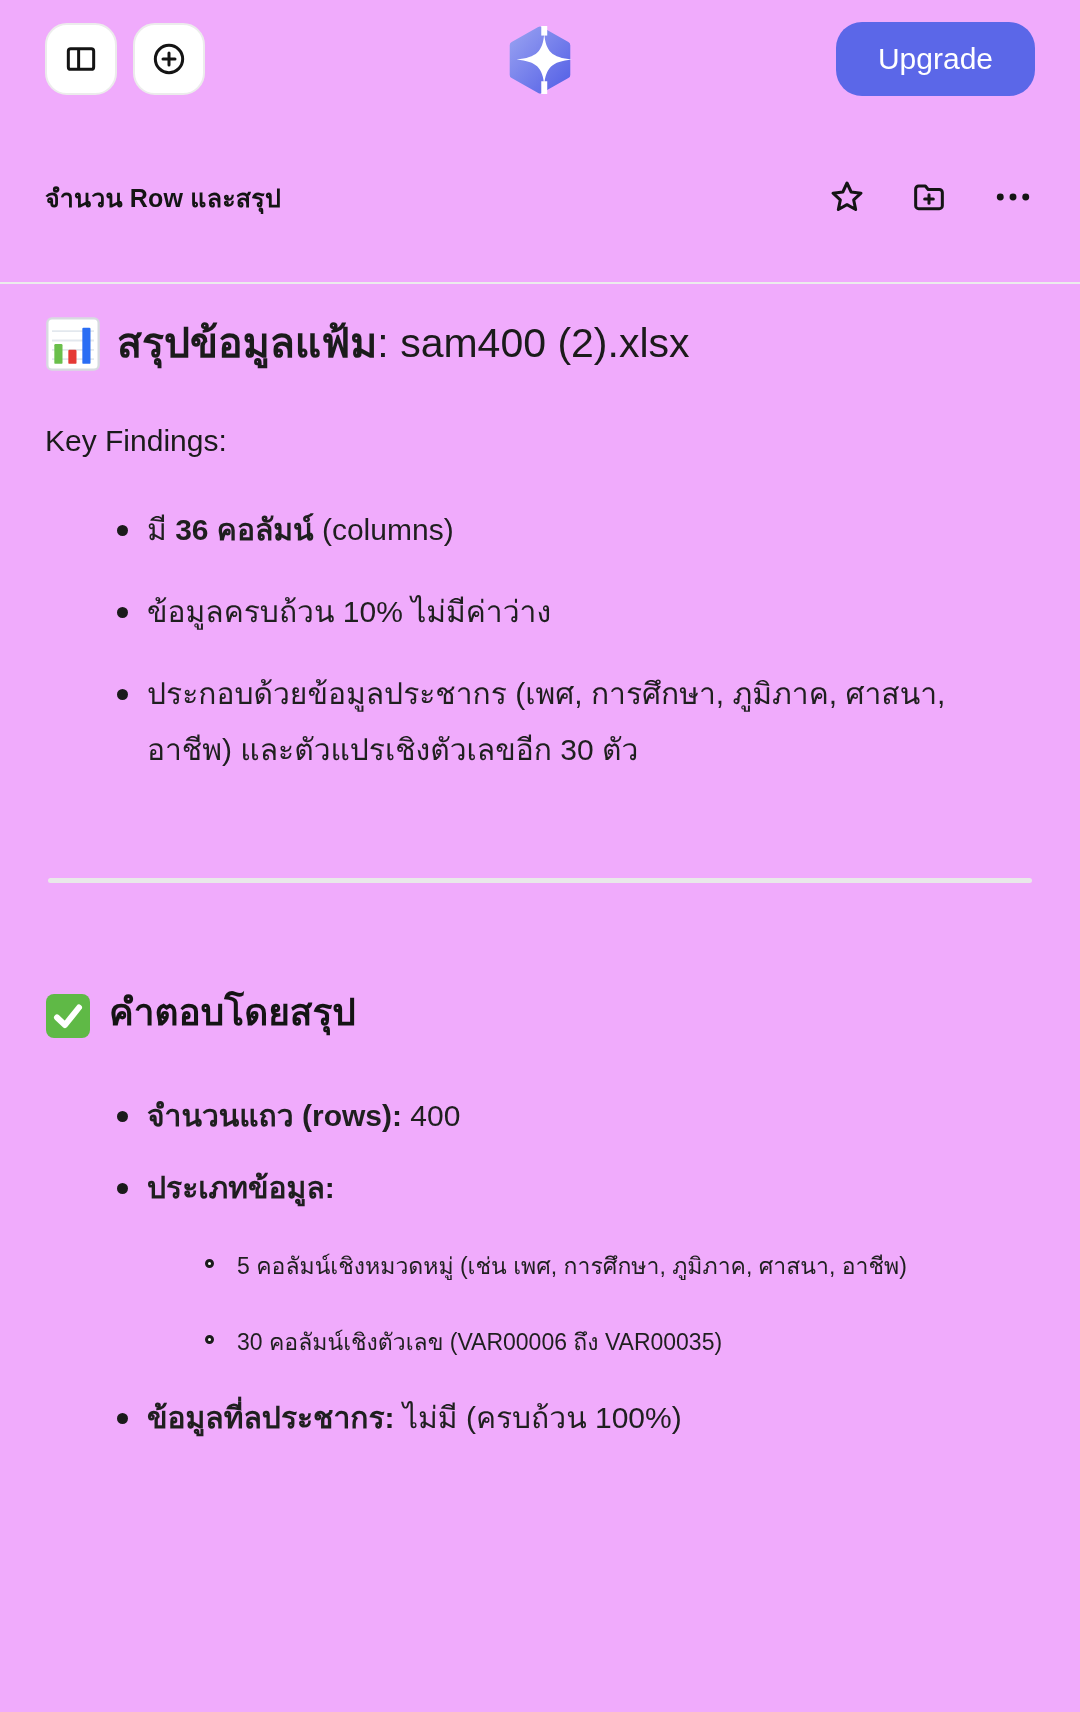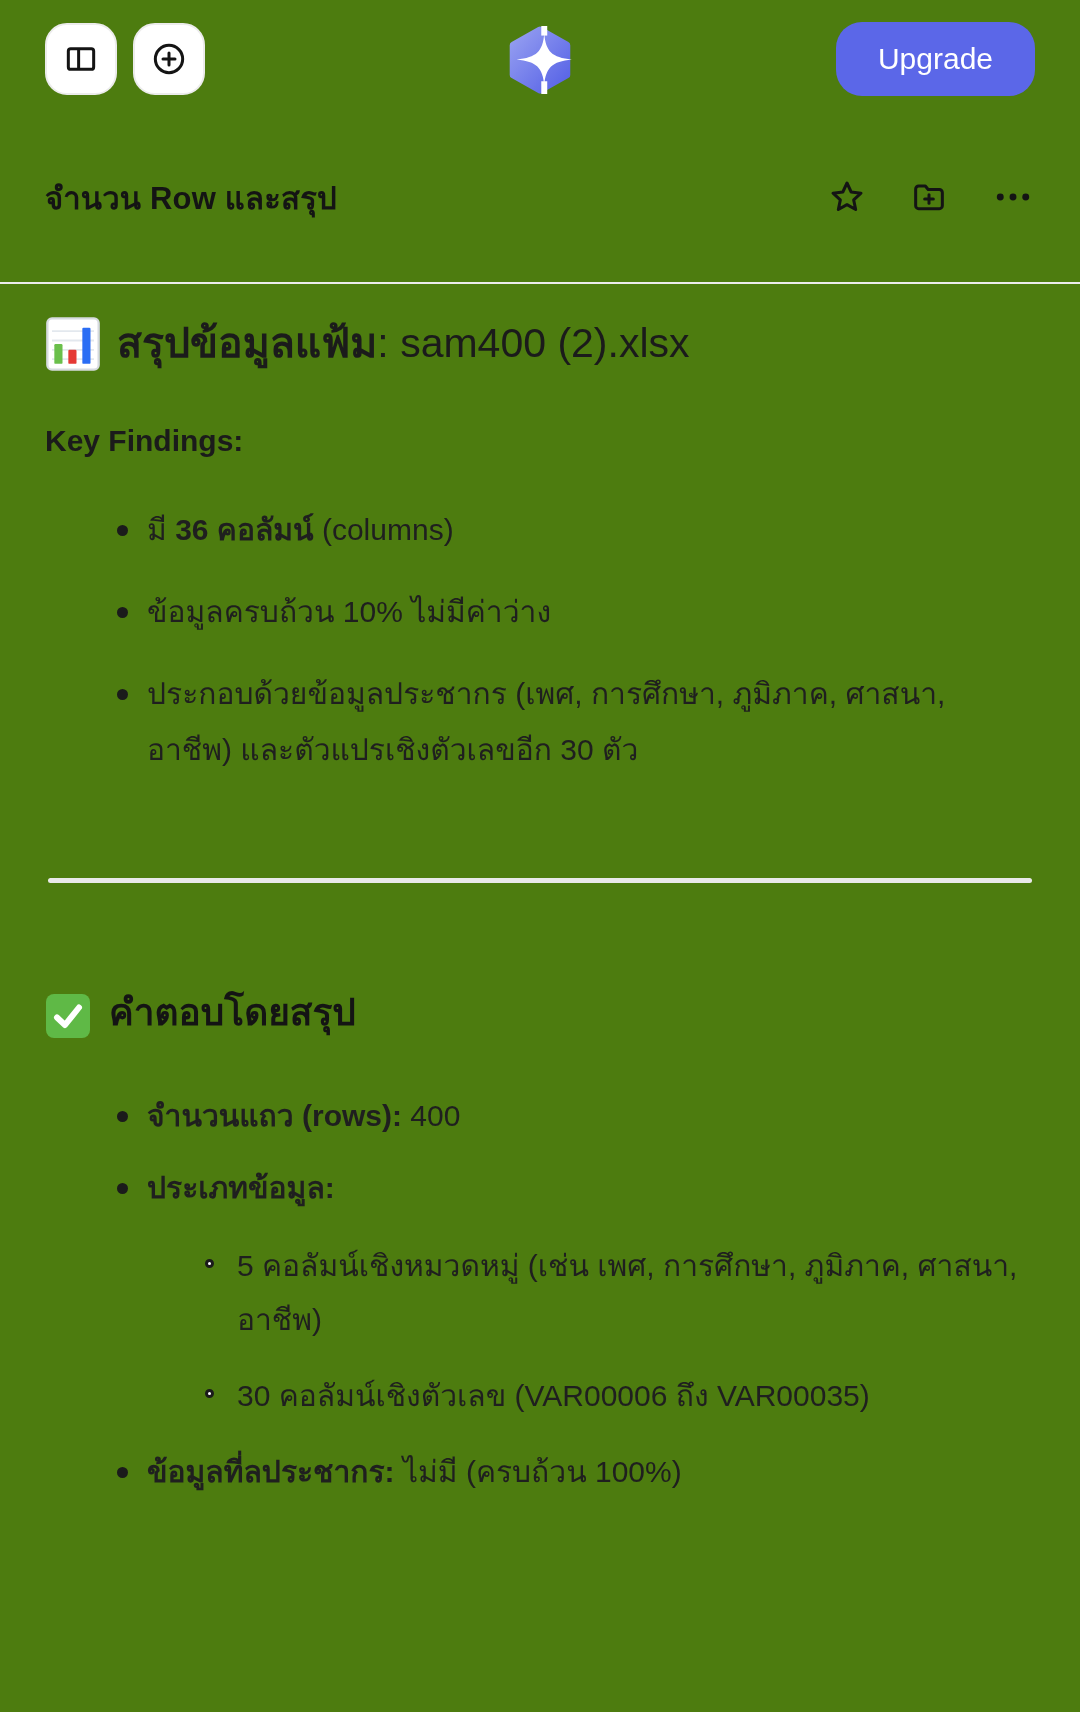--- a/index.html
+++ b/index.html
@@ -2,21 +2,21 @@
 <html><head>
 <meta charset="utf-8">
 <style>
   * { margin:0; padding:0; box-sizing:border-box; }
   html,body { background:#ffffff; }
   body {
     width:1080px; height:1712px; overflow:hidden;
     font-family:"Liberation Sans","DejaVu Sans",sans-serif;
     color:#1b1b1b;
   }
-  .screen { width:1080px; height:1712px; position:relative; background:#4d7c0f; }
+  .screen { width:1080px; height:1712px; position:relative; background:#f0abfc; }
 
   
   .topbar {
     display:flex; align-items:center; justify-content:space-between;
     padding:22px 45px 0 45px; height:96px;
   }
   .topbar-left { display:flex; gap:16px; }
   .icon-btn {
     width:72px; height:72px; background:#fff;
     border:2px solid #ececec; border-radius:22px;
@@ -29,31 +29,31 @@
     height:74px; padding:0 42px; border:none; border-radius:26px;
     background:#5b67e8; color:#fff; font-size:30px;
     font-family:inherit; cursor:pointer;
   }
 
   
   .title-row {
     display:flex; align-items:center; justify-content:space-between;
     margin-top:72px; padding:0 45px 0 45px; height:60px;
   }
-  .chat-title { font-size:31px; font-weight:700; color:#141414; letter-spacing:.2px; }
+  .chat-title { font-size:25px; font-weight:700; color:#141414; letter-spacing:.2px; }
   .title-actions { display:flex; align-items:center; gap:42px; }
   .ghost-btn { background:none; border:none; padding:0; cursor:pointer; display:flex; }
   .page-divider { margin-top:54px; height:2px; background:#ececec; width:100%; }
 
   
   .content { padding:0 45px; }
   .doc-h1 { margin-top:30px; font-size:41px; line-height:58px; font-weight:400; color:#1b1b1b; display:flex; align-items:flex-end; }
   .doc-h1 .h1-text b { font-weight:700; }
   .emoji-chart { width:56px; height:56px; margin-right:16px; flex:0 0 auto; }
-  .key-findings { margin-top:52px; font-size:30px; font-weight:700; color:#1b1b1b; }
+  .key-findings { margin-top:52px; font-size:30px; font-weight:400; color:#1b1b1b; }
 
   ul.findings { list-style:none; margin-top:44px; }
   ul.findings > li {
     position:relative; padding-left:102px;
     font-size:30px; line-height:56px; margin-bottom:26px; color:#1f1f1f;
   }
   ul.findings > li .dot {
     position:absolute; left:72px; top:23px;
     width:11px; height:11px; border-radius:50%; background:#1b1b1b;
   }
@@ -69,21 +69,21 @@
     position:relative; padding-left:102px;
     font-size:30px; line-height:54px; margin-bottom:18px; color:#1f1f1f;
   }
   ul.summary > li .dot {
     position:absolute; left:72px; top:22px;
     width:11px; height:11px; border-radius:50%; background:#1b1b1b;
   }
   ul.sub { list-style:none; margin-top:24px; margin-bottom:8px; }
   ul.sub > li {
     position:relative; padding-left:90px;
-    font-size:30px; line-height:54px; margin-bottom:22px; font-weight:400; color:#1f1f1f;
+    font-size:23px; line-height:54px; margin-bottom:22px; font-weight:400; color:#1f1f1f;
   }
   ul.sub > li .circle {
     position:absolute; left:58px; top:20px;
     width:9px; height:9px; border-radius:50%; border:3px solid #1b1b1b; background:#fff;
   }
 </style>
 </head>
 <body>
 
 <div class="screen">

